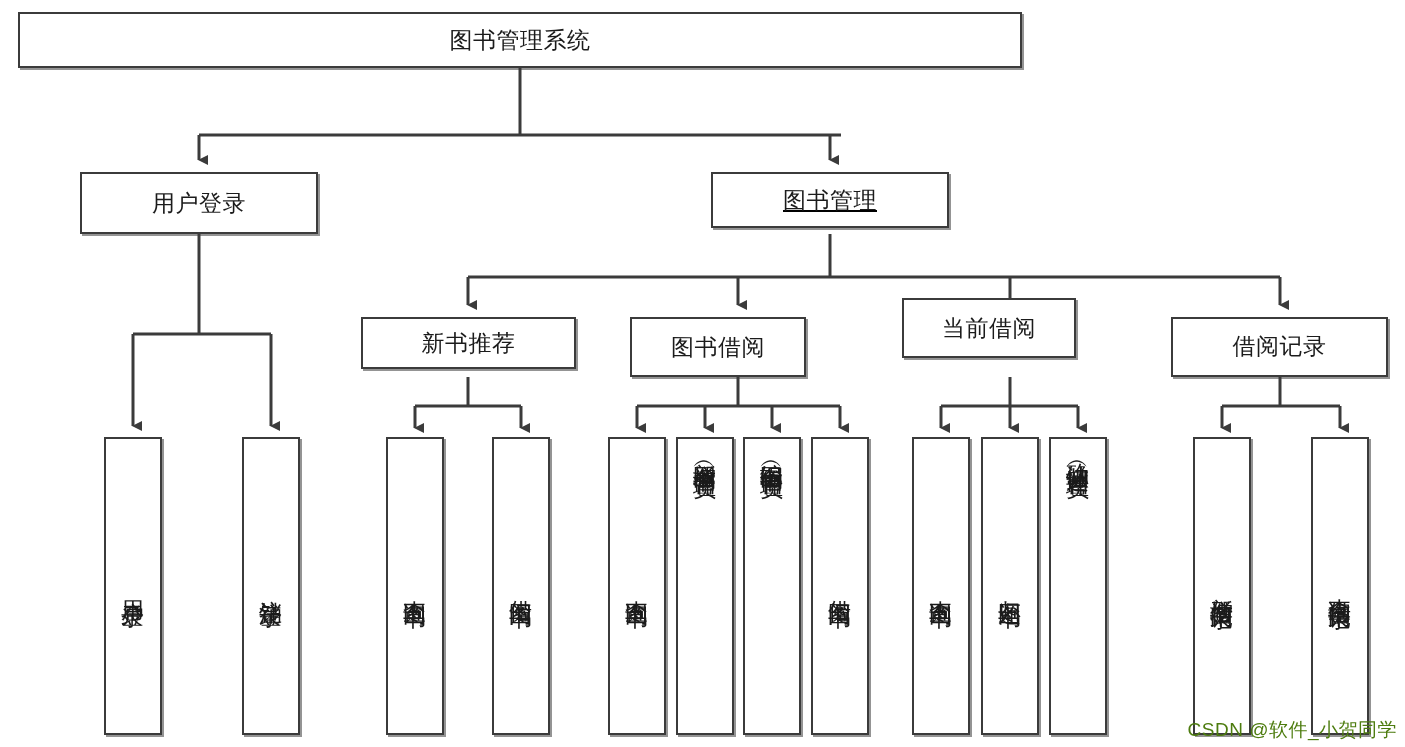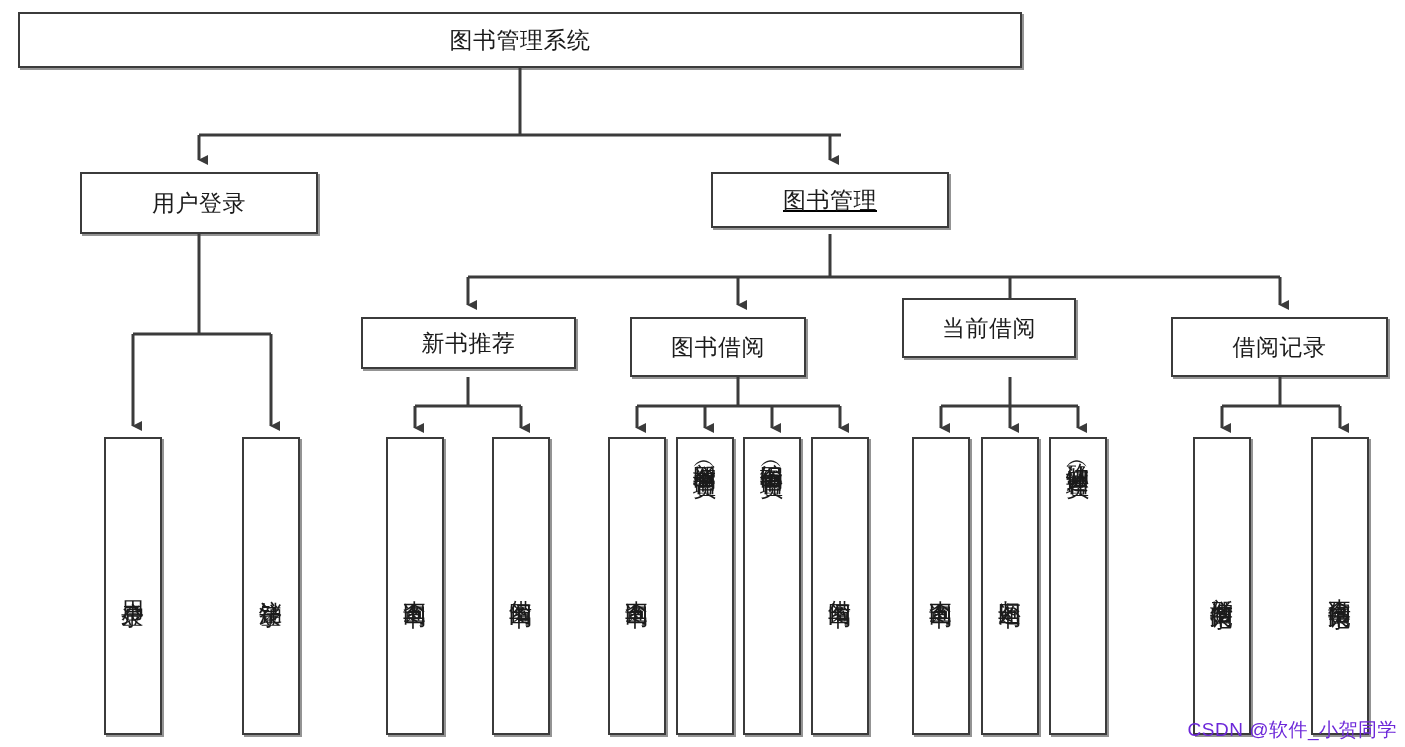--- a/index.html
+++ b/index.html
@@ -58,21 +58,21 @@
   }
   .node.vertical.center-text {
     align-items: center;
     padding-top: 0;
   }
   #watermark {
     position: absolute;
     right: 8px;
     bottom: 4px;
     font-size: 19px;
-    color: #6d28d9;
+    color: #4d7c0f;
     white-space: nowrap;
     letter-spacing: 0.5px;
   }
 </style>
 </head>
 <body>
 
 <div id="canvas">
 
   <svg class="wires" viewBox="0 0 1405 747">
@@ -138,21 +138,21 @@
 
   <div class="node horizontal" style="left:361px; top:317px; width:215px; height:52px;">
     <span class="label">新书推荐</span>
   </div>
   <div class="node horizontal" style="left:630px; top:317px; width:176px; height:60px;">
     <span class="label">图书借阅</span>
   </div>
   <div class="node horizontal" style="left:902px; top:298px; width:174px; height:60px;">
     <span class="label">当前借阅</span>
   </div>
-  <div class="node horizontal" style="left:1171px; top:317px; width:217px; height:60px;">
+  <div class="node horizontal" style="left:1171px; top:317px; width:217px; height:60px;font-family:Liberation Serif, serif;">
     <span class="label">借阅记录</span>
   </div>
 
   <div class="node vertical center-text" style="left:104px; top:437px; width:58px; height:298px;">
     <span class="label">用户登录</span>
   </div>
   <div class="node vertical center-text" style="left:242px; top:437px; width:58px; height:298px;">
     <span class="label">注销登录</span>
   </div>
 

